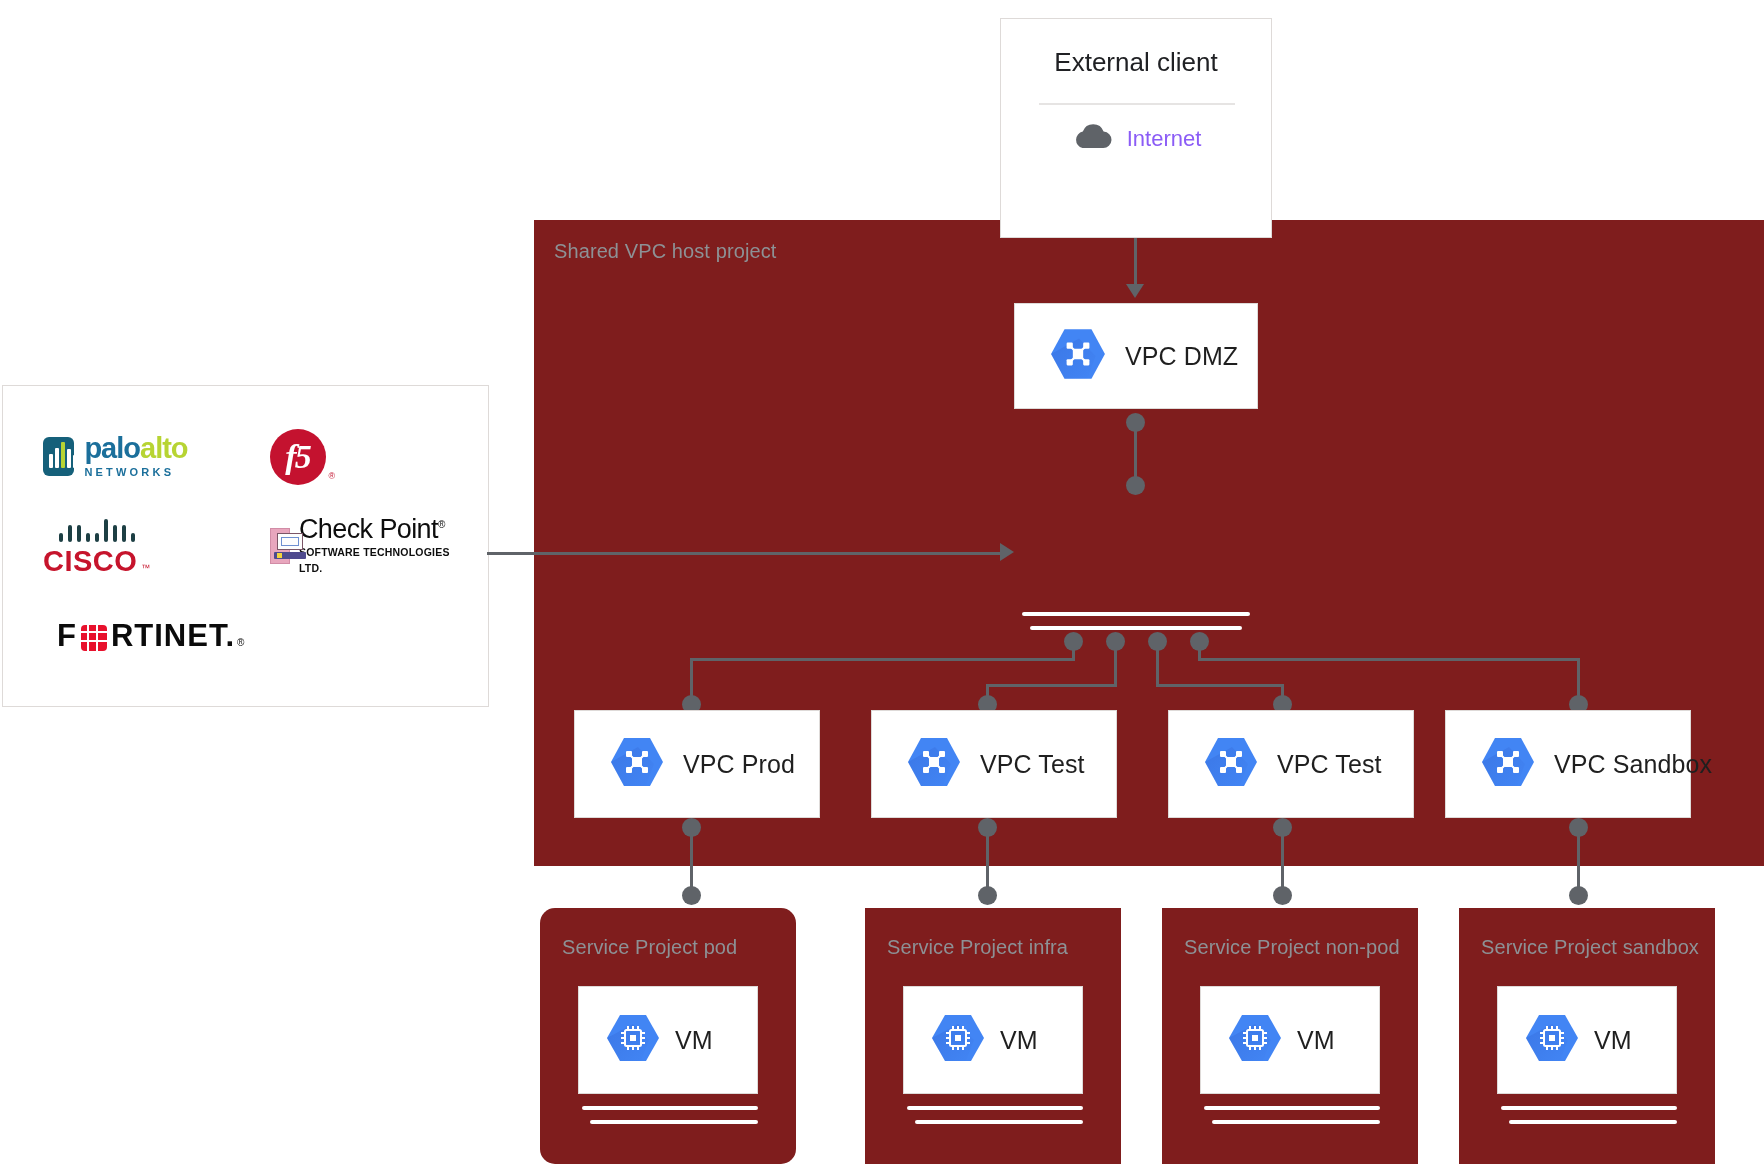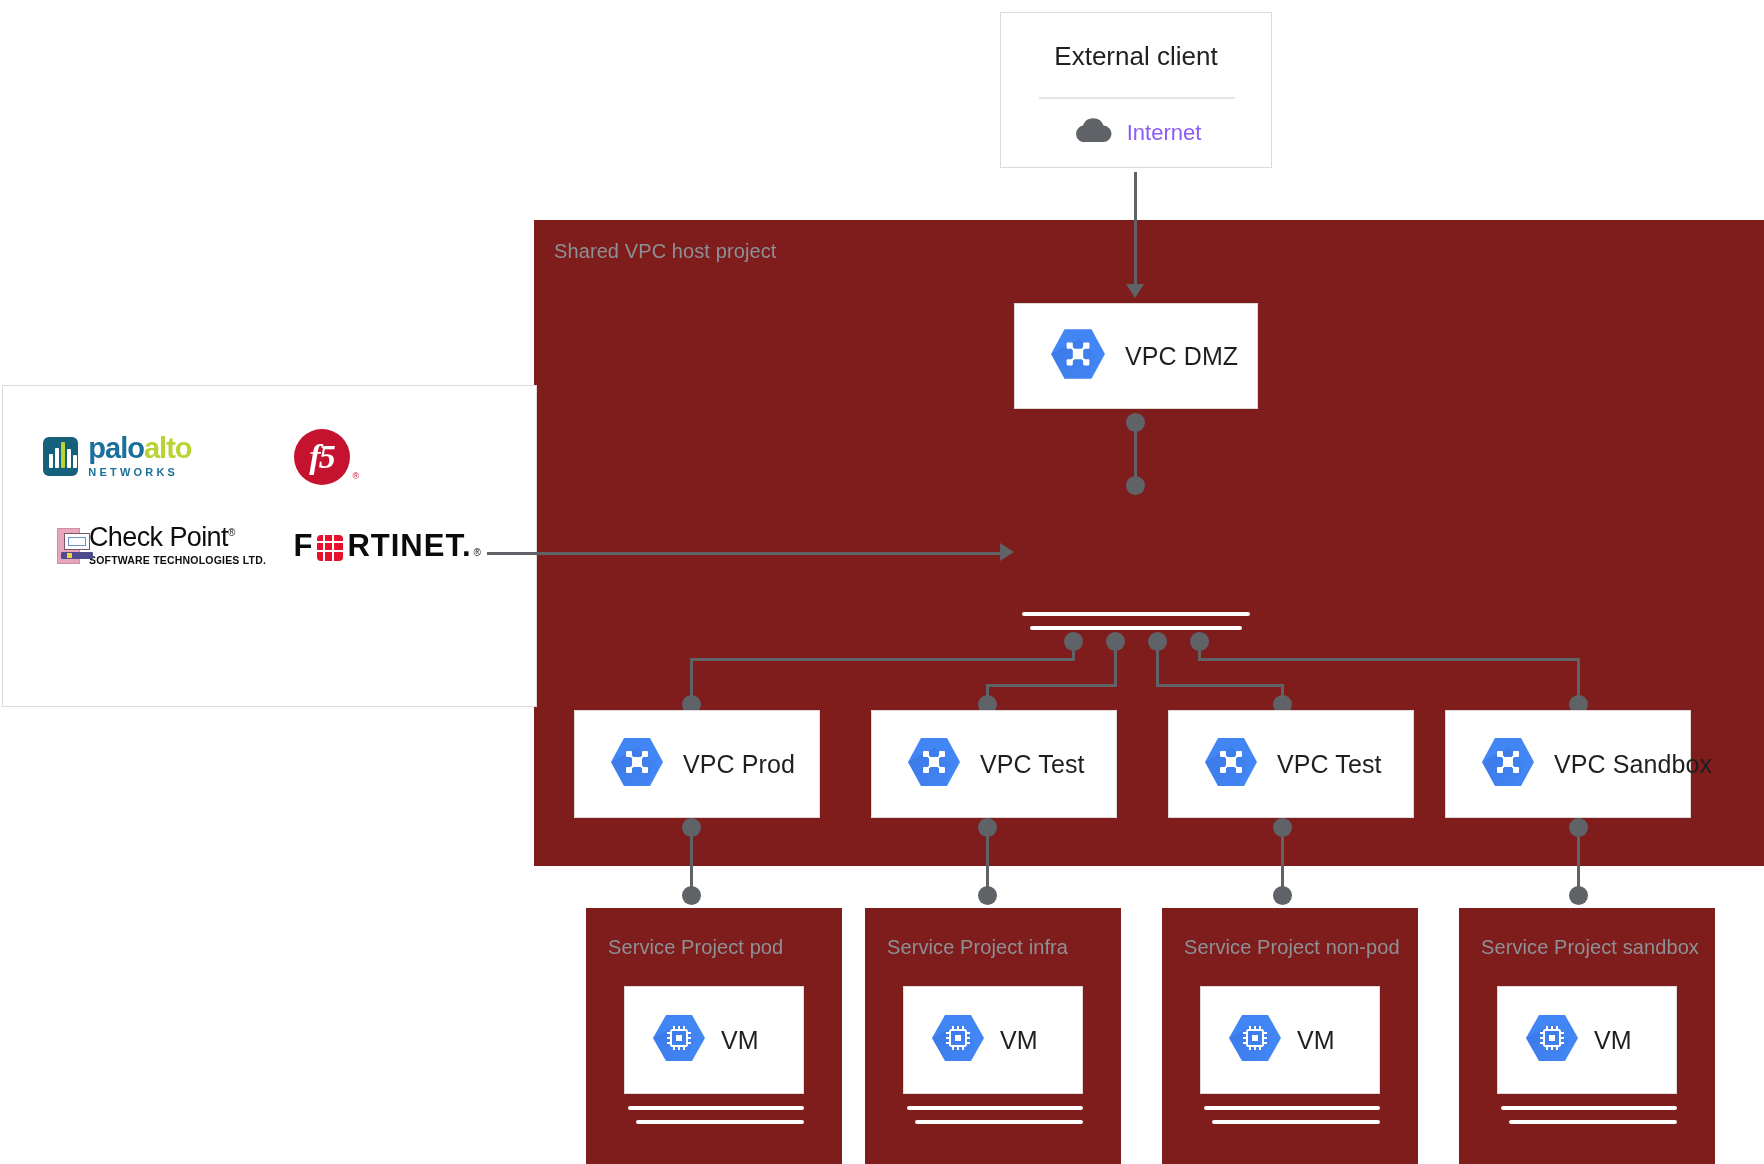--- a/index.html
+++ b/index.html
@@ -35,21 +35,21 @@
   
   .vline{background:#5f6368;width:3px;}
   .hline{background:#5f6368;height:3px;}
   .dot{
     width:19px;height:19px;border-radius:50%;
     background:#5f6368;
   }
   .whiteline{background:#ffffff;height:4px;border-radius:2px;}
 
   
-  #ext-client{left:1000px;top:12px;width:272px;height:156px;}
+  #ext-client{left:1000px;top:18px;width:272px;height:220px;}
   #ext-title{
     position:absolute;left:0;top:28px;width:100%;
     text-align:center;color:#202124;font-size:26px;
   }
   #ext-divider{position:absolute;left:38px;top:84px;width:196px;height:2px;background:#e6e4e3;}
   #ext-inet{
     position:absolute;left:0;top:104px;width:100%;
     display:flex;align-items:center;justify-content:center;gap:14px;
   }
   #ext-inet .lbl{color:#8b5cf6;font-size:22px;}
@@ -77,27 +77,27 @@
   .svcproj .sp-label{position:absolute;left:22px;top:28px;}
   .svcproj .vmcard{
     position:absolute;left:38px;top:78px;width:180px;height:108px;
     background:#fff;border:1px solid #dedad8;box-sizing:border-box;
     display:flex;align-items:center;
   }
   .svcproj .vmcard .ico{margin-left:26px;}
   .svcproj .vmcard .node-label{margin-left:14px;font-size:25px;}
   .svcproj .wl1{position:absolute;left:42px;top:198px;width:176px;}
   .svcproj .wl2{position:absolute;left:50px;top:212px;width:168px;}
-  #sp-pod{left:586px;}
+  #sp-pod{left:540px;border-radius:15px;}
   #sp-infra{left:865px;}
   #sp-nonpod{left:1162px;}
   #sp-sandbox{left:1459px;}
 
   
-  #vendor-panel{left:2px;top:385px;width:535px;height:322px;}
+  #vendor-panel{left:2px;top:385px;width:487px;height:322px;}
   #vendor-grid{
     position:absolute;inset:0;
     display:grid;grid-template-columns:1fr 1fr;grid-template-rows:1fr 1fr 1fr;
     padding:26px 30px;box-sizing:border-box;
   }
   .vcell{display:flex;align-items:center;justify-content:flex-start;padding-left:10px;}
   .vcell.col2{padding-left:24px;}
 
   
   .pa-wrap{display:flex;align-items:center;gap:10px;}
@@ -523,20 +523,39 @@
         </div>
       </div>
 
       <div class="vcell col2">
         <div class="f5-wrap">
           <span class="f5-circle">f5</span>
           <span class="f5-r">®</span>
         </div>
       </div>
 
+      <div class="vcell">
+        <div class="cisco-wrap">
+          <span class="cisco-bars">
+            <b style="height:9px"></b>
+              <b style="height:17px"></b>
+              <b style="height:17px"></b>
+              <b style="height:9px"></b>
+              <b style="height:9px"></b>
+              <b style="height:23px"></b>
+              <b style="height:17px"></b>
+              <b style="height:17px"></b>
+              <b style="height:9px"></b>
+          </span>
+          <span class="cisco-text">
+            <span class="cisco-word">CISCO</span>
+            <span class="cisco-tm">™</span>
+          </span>
+        </div>
+      </div>
 
       <div class="vcell col2">
         <div class="cp-wrap">
           <span class="cp-icon">
             <span class="scr"></span>
               <span class="base"></span>
               <span class="key"></span>
           </span>
           <span class="cp-text">
             <span class="cp-row1"><span>Check Point</span><sup>®</sup></span>

